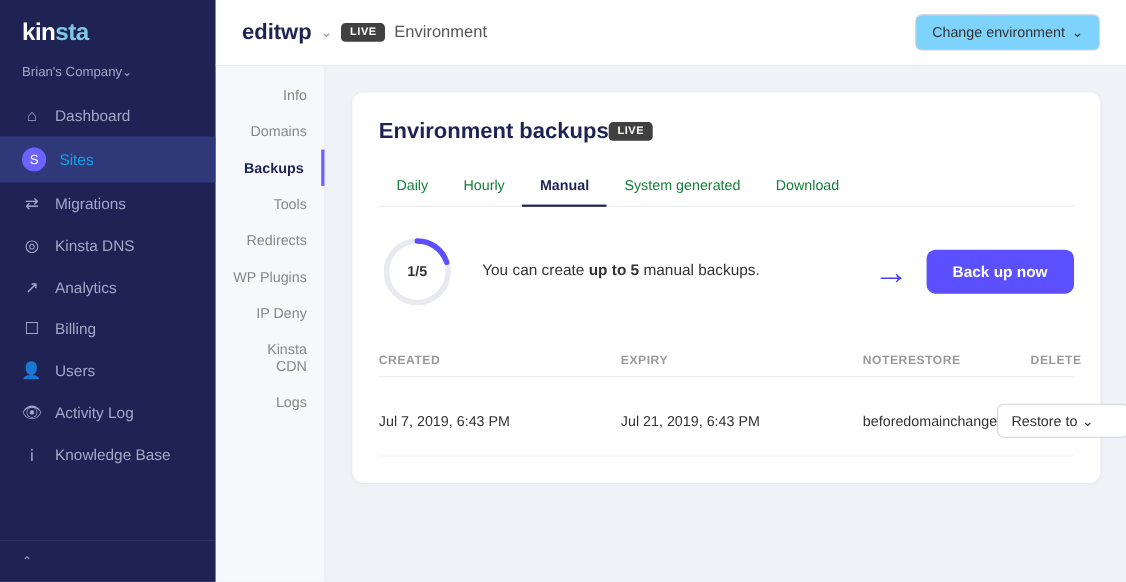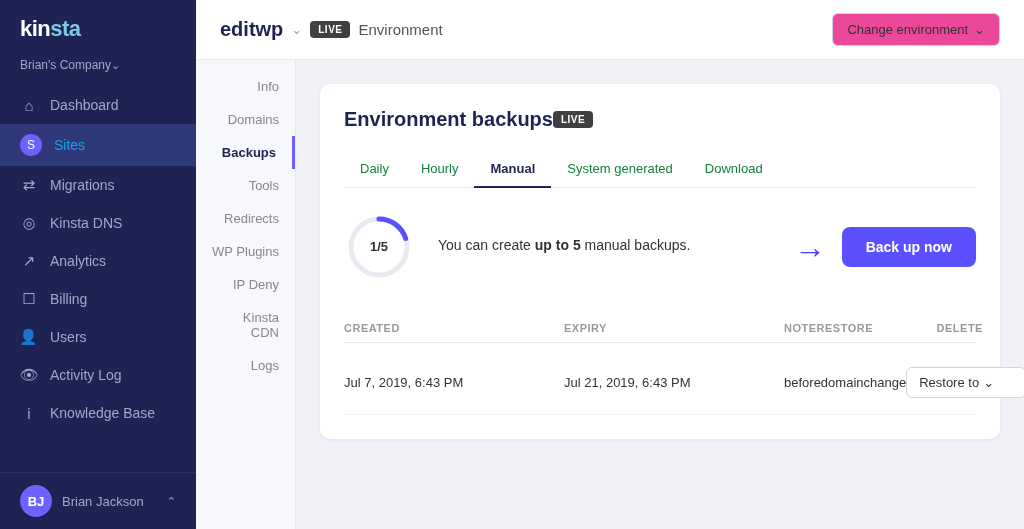--- a/index.html
+++ b/index.html
@@ -158,21 +158,21 @@
     }
     .change-env-btn {
       display: flex;
       align-items: center;
       gap: 6px;
       border: 1px solid #d0d3e0;
       border-radius: 6px;
       padding: 8px 14px;
       font-size: 13px;
       color: #333;
-      background: #ec4899;
+      background: #7dd3fc;
       cursor: pointer;
       text-align: center;
     }
 
     .content-area {
       display: flex;
       flex: 1;
       overflow: hidden;
     }
 
@@ -386,24 +386,20 @@
     <div class="nav-item">
       <span class="nav-icon">👁</span>
       <span>Activity Log</span>
     </div>
     <div class="nav-item">
       <span class="nav-icon">ℹ</span>
       <span>Knowledge Base</span>
     </div>
   </nav>
   <div class="sidebar-footer">
-    <div class="footer-user">
-      <div class="avatar">BJ</div>
-      <span class="footer-username">Brian Jackson</span>
-    </div>
     <span class="footer-chevron">⌃</span>
   </div>
 </aside>
 
 <div class="main">
 
   <header class="topbar">
     <div class="topbar-left">
       <span class="site-name">editwp</span>
       <span class="topbar-chevron">⌄</span>

